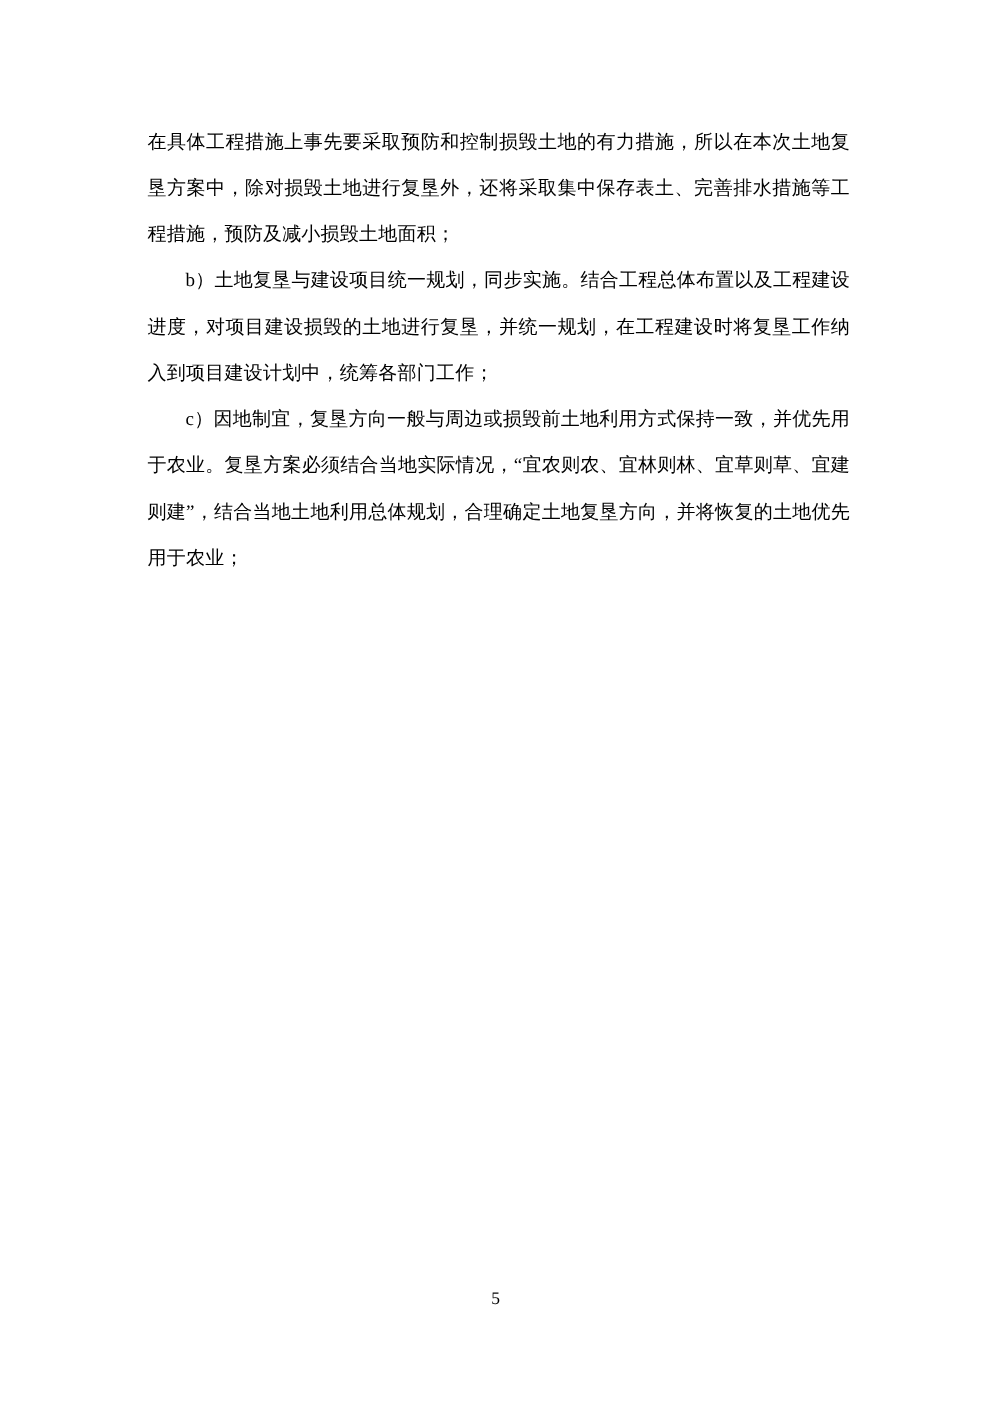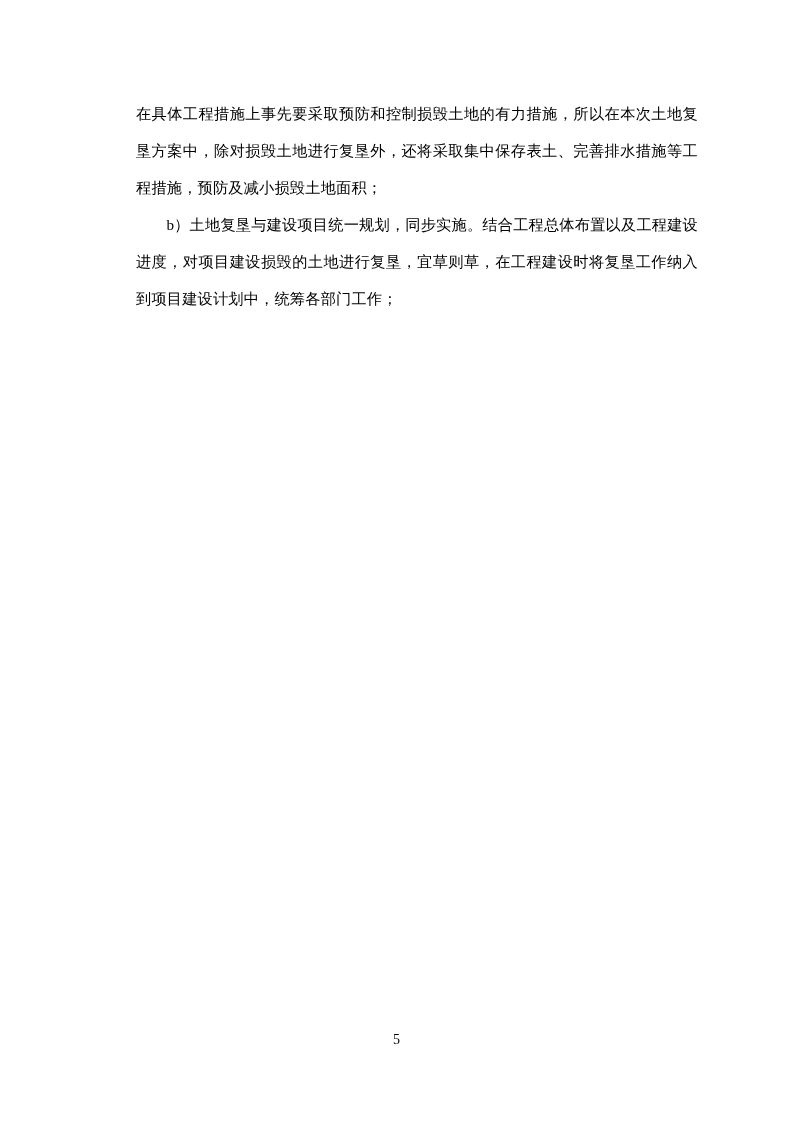--- a/index.html
+++ b/index.html
@@ -13,21 +13,21 @@
   .page {
     position: relative;
     width: 793px;
     height: 1121px;
     background: #ffffff;
     overflow: hidden;
     box-sizing: border-box;
   }
   .content {
     position: absolute;
-    left: 136px;
+    left: 118px;
     top: 95px;
     width: 562px;
   }
   .para {
     font-size: 15.2px;
     line-height: 37px;
     color: #000000;
     text-align: justify;
     text-justify: inter-ideograph;
     letter-spacing: 0.2px;
@@ -50,22 +50,23 @@
 </style>
 </head>
 <body>
 
 <div class="page">
 
   <div class="content">
 
     <p class="para">在具体工程措施上事先要采取预防和控制损毁土地的有力措施，所以在本次土地复垦方案中，除对损毁土地进行复垦外，还将采取集中保存表土、完善排水措施等工程措施，预防及减小损毁土地面积；</p>
 
-    <p class="para indent">b）土地复垦与建设项目统一规划，同步实施。结合工程总体布置以及工程建设进度，对项目建设损毁的土地进行复垦，宜草则草，在工程建设时将复垦工作纳入到项目建设计划中，统筹各部门工作；</p>
+    <p class="para indent">b）土地复垦与建设项目统一规划，同步实施。结合工程总体布置以及工程建设进度，对项目建设损毁的土地进行复垦，并统一规划，在工程建设时将复垦工作纳入到项目建设计划中，统筹各部门工作；</p>
 
+    <p class="para indent">c）因地制宜，复垦方向一般与周边或损毁前土地利用方式保持一致，并优先用于农业。复垦方案必须结合当地实际情况，“宜农则农、宜林则林、宜草则草、宜建则建”，结合当地土地利用总体规划，合理确定土地复垦方向，并将恢复的土地优先用于农业；</p>
 
 
 
   </div>
 
   <div class="page-number">5</div>
 
 </div>
 
 </body></html>

